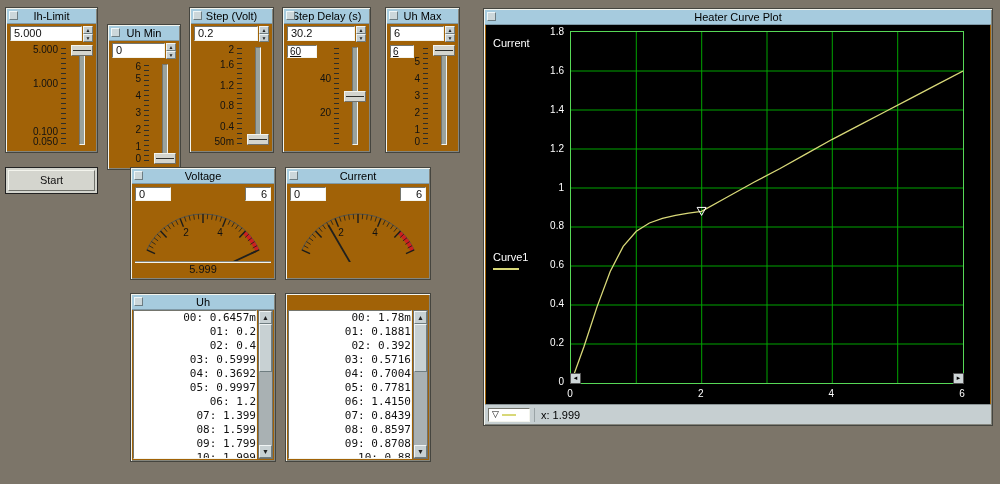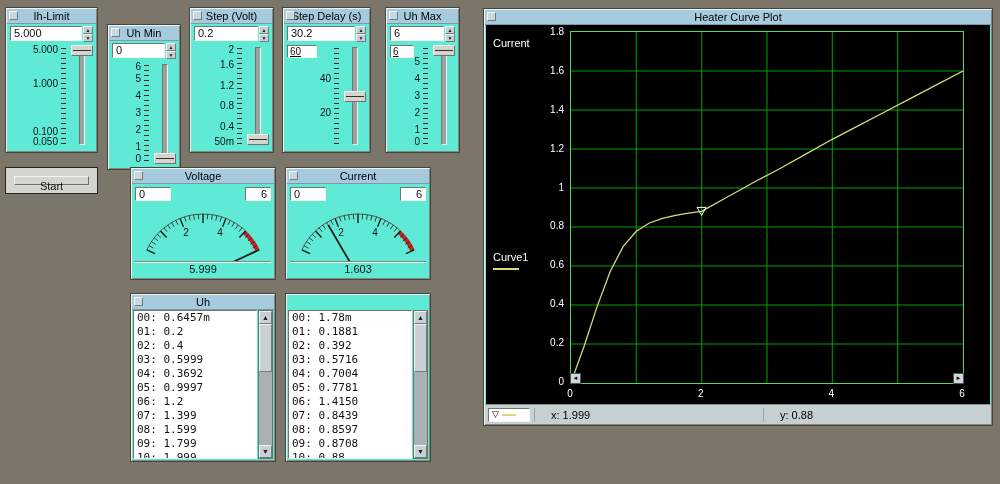--- a/index.html
+++ b/index.html
@@ -5,21 +5,21 @@
   * { margin:0; padding:0; box-sizing:border-box; }
   html,body { width:1000px; height:484px; }
   body {
     position:relative; overflow:hidden;
     background:#7c7569;
     font-family:"Liberation Sans","DejaVu Sans",sans-serif;
     font-size:11px; color:#111;
     -webkit-font-smoothing:none;
   }
   .panel {
-    position:absolute; background:#5eead4;
+    position:absolute; background:#a16207;
     border:1px solid #45453f;
     box-shadow: inset 1px 1px 0 #f3f4ed, inset -1px -1px 0 #85867e;
   }
   .titlebar {
     position:absolute; top:1px; left:1px; right:1px; height:15px;
     background:#a6cbde; border-bottom:1px solid #7f99a7;
     display:flex; align-items:center; justify-content:center;
     font-size:11px; color:#000;
   }
   .handle {
@@ -44,36 +44,36 @@
   .sticks { position:absolute; right:28px; top:3px; bottom:3px; width:5px;
             background:repeating-linear-gradient(to bottom,#2c2c28 0 1px,transparent 1px 5px); }
   .strough { position:absolute; right:9px; top:2px; bottom:2px; width:6px; background:#9aa29c;
              border:1px solid; border-color:#74756d #f3f4ed #f3f4ed #74756d; }
   .sthumb { position:absolute; right:1px; width:22px; height:11px; background:#d4d5ce;
             border:1px solid; border-color:#f3f4ed #70716b #70716b #f3f4ed; }
   .sthumb::after { content:""; position:absolute; left:1px; right:1px; top:4px; height:1px; background:#30302c; }
 
   
   .start-ring { position:absolute; left:5px; top:167px; width:93px; height:27px;
-                background:#d4d5ce; border:1px solid #222; padding:8px; }
+                background:#d4d5ce; border:1px solid #222; padding:2px; }
   .start-btn { width:100%; height:100%; background:#d4d5ce; text-align:center; line-height:19px;
                border:1px solid; border-color:#f3f4ed #70716b #70716b #f3f4ed; cursor:default; }
 
   
   .range-left  { position:absolute; top:19px; left:4px;  width:36px; height:14px; padding:0 3px; line-height:12px; }
   .range-right { position:absolute; top:19px; right:4px; width:26px; height:14px; padding:0 3px; line-height:12px; text-align:right; }
   .meter-svg { position:absolute; top:34px; left:3px; }
   .readout { position:absolute; left:4px; right:4px; bottom:2px; height:16px; text-align:center;
              border-top:1px solid #84857d; box-shadow:inset 0 1px 0 #f3f4ed; line-height:15px; }
 
   
   .listbody { position:absolute; top:16px; left:2px; right:2px; bottom:2px; display:flex; }
   .rows { flex:1; background:#fff; overflow:hidden;
           border:1px solid; border-color:#74756d #f3f4ed #f3f4ed #74756d;
-          font-family:"DejaVu Sans Mono","Liberation Mono",monospace; font-size:11px; }
+          font-family:"DejaVu Sans Mono","Liberation Mono",monospace; font-size:11px;text-align:right; }
   .lrow { height:14px; line-height:14px; padding-left:3px; white-space:nowrap; }
   .sbar { width:15px; margin-left:1px; display:flex; flex-direction:column; background:#a9b1b3;
           border:1px solid #70716b; }
   .sarrow { height:13px; background:#c8d1d3; text-align:center; font-size:7px; line-height:11px; color:#222;
             border:1px solid; border-color:#f0f4f4 #6f7d80 #6f7d80 #f0f4f4; }
   .strough2 { flex:1; position:relative; }
   .sthumb2 { position:absolute; left:0; right:0; top:0; height:40%; background:#c8d1d3;
              border:1px solid; border-color:#f0f4f4 #6f7d80 #6f7d80 #f0f4f4; }
 
   
@@ -92,21 +92,21 @@
   .pan { position:absolute; width:11px; height:11px; background:#cfd6d8; color:#000;
          border:1px solid #555; font-size:6px; line-height:9px; text-align:center; }
   .pan-left { left:-1px; bottom:-1px; }
   .pan-right { right:-1px; bottom:-1px; }
   .plot-status { position:absolute; left:1px; right:1px; bottom:1px; height:20px; background:#c6cfd1;
                  border-top:1px solid #8a9496; display:flex; align-items:center; padding:0 3px; gap:4px; }
   .marker-cell { width:42px; height:14px; background:#fff; display:flex; align-items:center; gap:3px;
                  padding:0 3px; border:1px solid; border-color:#74756d #f3f4ed #f3f4ed #74756d; }
   .marker-glyph { font-size:9px; line-height:9px; color:#000; }
   .marker-line { width:14px; height:2px; background:#d8d878; }
-  .status-cell { flex:1; height:14px; line-height:14px; padding-left:16px; color:#000;
+  .status-cell { flex:1; height:14px; line-height:14px; padding-left:6px; color:#000;
                  border-left:1px solid #9aa4a6; }
 </style>
 </head>
 <body>
 
 <div class="panel" style="left:5px;top:7px;width:93px;height:146px">
   <div class="titlebar">
     <span class="handle"></span>
     <span>Ih-Limit</span>
   </div>
@@ -319,23 +319,20 @@
       <line x1="111.5" y1="28.9" x2="105.4" y2="35.4" stroke="#1c1c1a" stroke-width="1.4"></line>
       <line x1="114.8" y1="32.2" x2="111.1" y2="35.6" stroke="#1c1c1a" stroke-width="0.8"></line>
       <line x1="117.9" y1="35.8" x2="113.9" y2="38.9" stroke="#1c1c1a" stroke-width="0.8"></line>
       <line x1="120.6" y1="39.6" x2="116.4" y2="42.4" stroke="#1c1c1a" stroke-width="0.8"></line>
       <line x1="123.1" y1="43.6" x2="118.7" y2="46.1" stroke="#1c1c1a" stroke-width="0.8"></line>
       <line x1="125.2" y1="47.8" x2="117.0" y2="51.6" stroke="#1c1c1a" stroke-width="1.4"></line>
       <text x="52.0" y="34.3" text-anchor="middle" font-size="10" fill="#111">2</text>
       <text x="86.0" y="34.3" text-anchor="middle" font-size="10" fill="#111">4</text>
       <line x1="69" y1="74" x2="39.3" y2="23.0" stroke="#20201e" stroke-width="1.8"></line>
     </svg>
-  <div class="readout">
-    <span>1.603</span>
-  </div>
 </div>
 
 <div class="panel" style="left:130px;top:293px;width:146px;height:169px">
   <div class="titlebar">
     <span class="handle"></span>
     <span>Uh</span>
   </div>
   <div class="listbody">
     <div class="rows">
         <div class="lrow">00: 0.6457m</div>
@@ -434,15 +431,14 @@
         <div class="xtick">6</div>
       </div>
     <span class="xname">Voltage</span>
   </div>
   <div class="plot-status">
     <div class="marker-cell">
       <span class="marker-glyph">▽</span>
       <span class="marker-line" style="background: rgb(216, 216, 120);"></span>
     </div>
     <div class="status-cell">x: 1.999</div>
-    <div class="status-cell">y: 0.88</div>
   </div>
 </div>
 
 </body></html>

